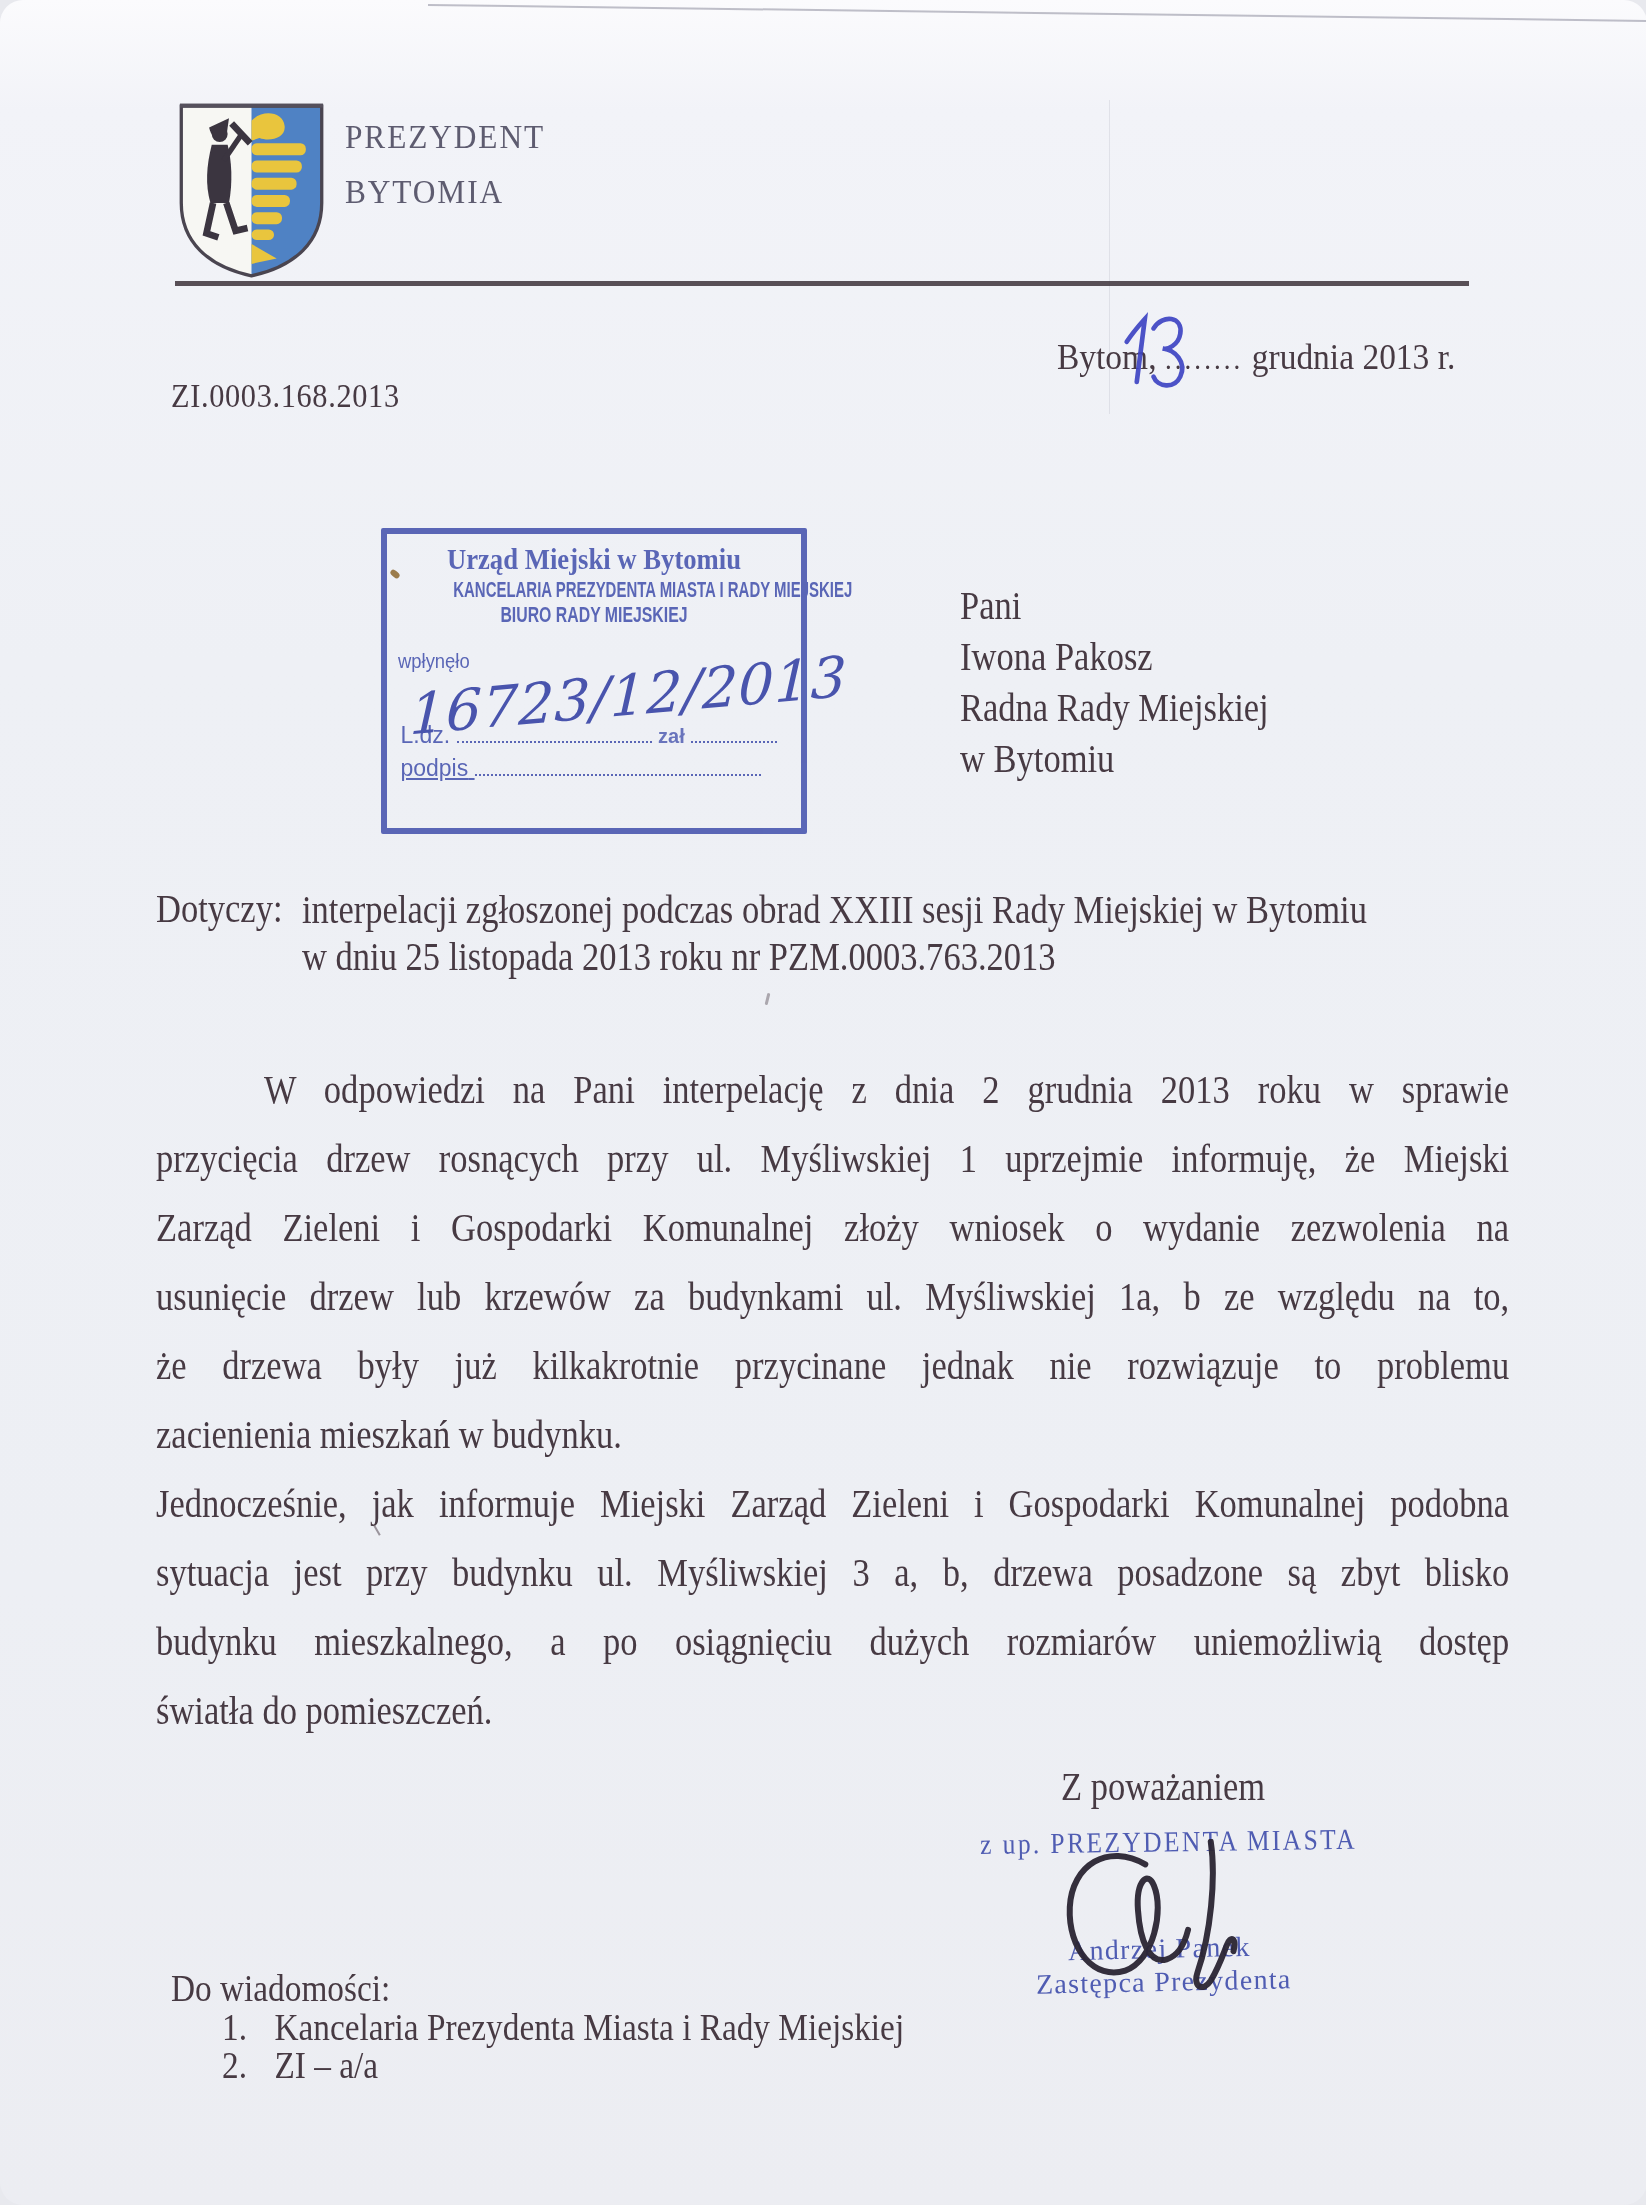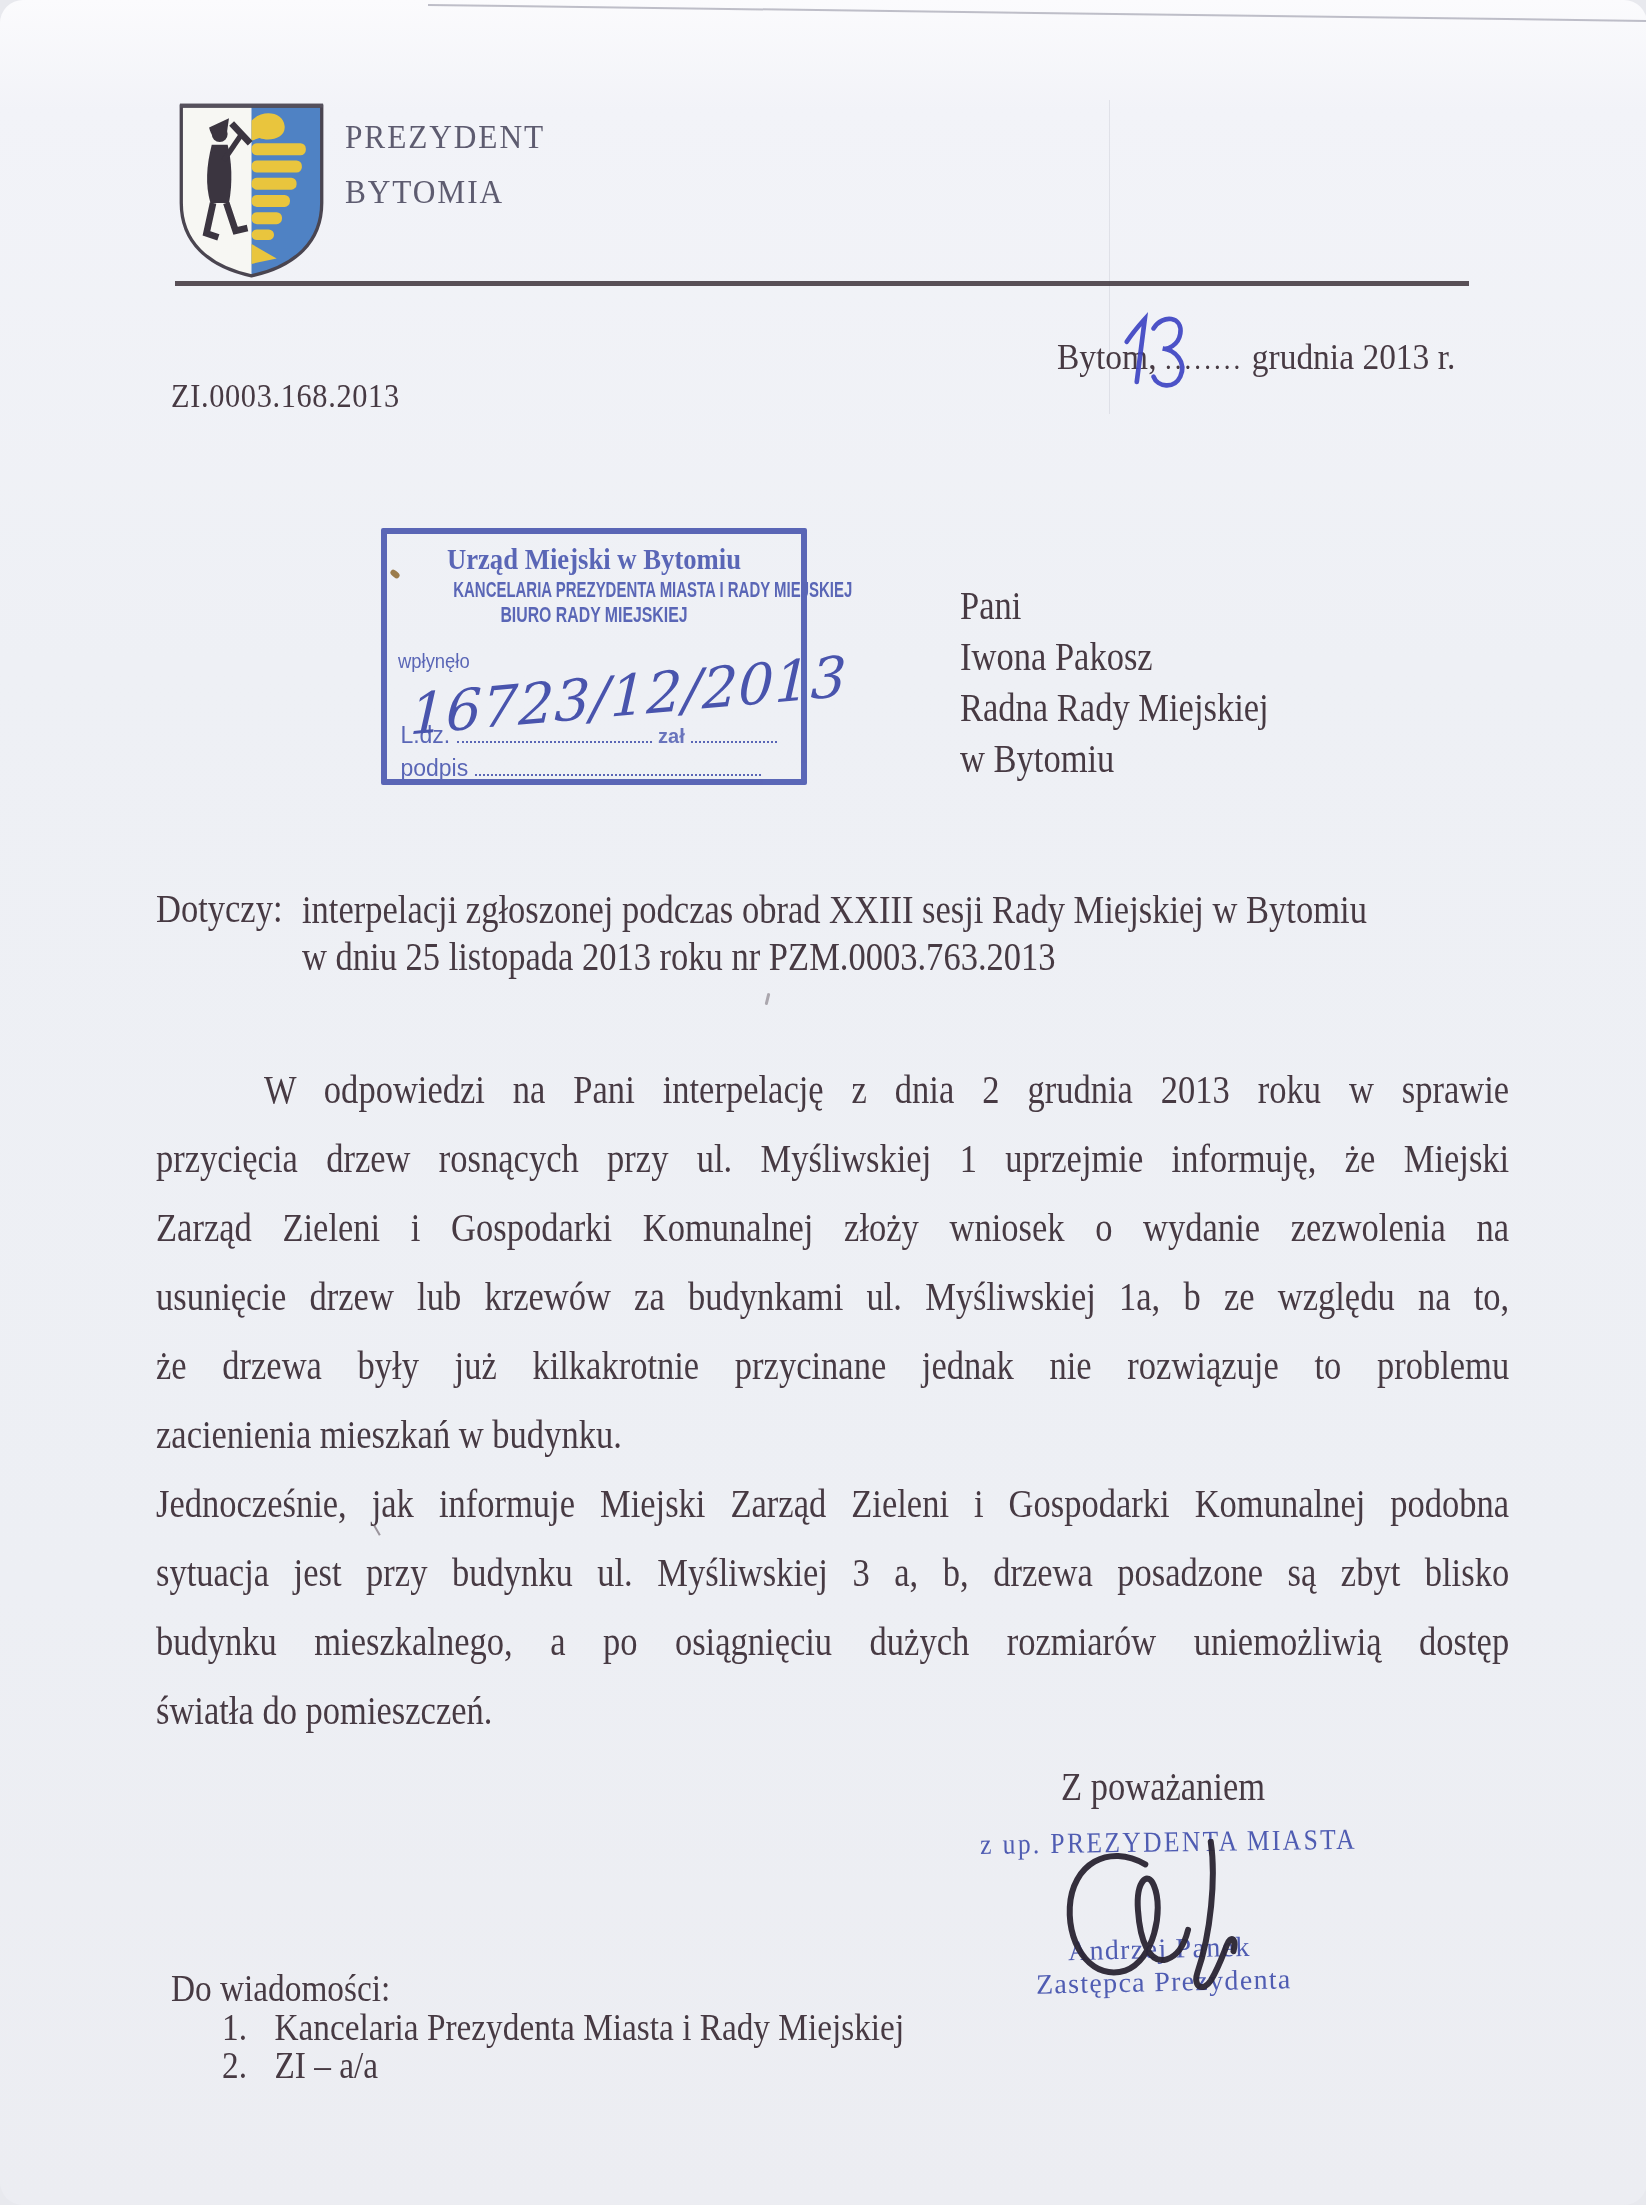--- a/index.html
+++ b/index.html
@@ -16,36 +16,36 @@
   .rule { position:absolute; left:175px; top:281px; width:1294px; height:5.3px;
           background:var(--rule); opacity:.85; }
   
   .dateline { position:absolute; top:336px; right:192px; font-size:36px; white-space:nowrap;
               transform:scaleX(.93); transform-origin:100% 0; }
   .dateline .dots { font-size:29px; letter-spacing:3.3px; }
   .hand13 { position:absolute; left:1120px; top:311px; width:71px; height:79px; z-index:3; }
   .reference { position:absolute; left:171px; top:378px; font-size:33px; letter-spacing:0.7px;
                transform:scaleX(.92); transform-origin:0 0; white-space:nowrap; }
   
-  .stamp { position:absolute; left:381px; top:528px; width:426px; height:257px;
+  .stamp { position:absolute; left:381px; top:528px; width:426px; height:306px;
            border:6px solid var(--stamp-blue); border-radius:2px; box-sizing:border-box;
            color:var(--stamp-blue); opacity:.93; }
   .stamp .c { position:absolute; left:0; right:0; text-align:center; white-space:nowrap; }
   .s-office  { top:9.4px;  font-weight:bold; font-size:29px; transform:scaleX(.92); transform-origin:50% 0; }
   .s-chan    { top:43px;  font:bold 22px "Liberation Sans",sans-serif; transform:scaleX(.68); transform-origin:50% 0; }
   .s-bureau  { top:68px; font:bold 22px "Liberation Sans",sans-serif; transform:scaleX(.72); transform-origin:50% 0; }
   .s-datebox { position:absolute; left:81px; top:95px; width:255px; height:78px;
                border:3.3px solid var(--stamp-blue); box-sizing:border-box; }
   .s-date { position:absolute; left:0; right:0; top:17.4px; text-align:center; white-space:nowrap;
             font:bold 33px "Liberation Sans",sans-serif; letter-spacing:2.7px;
             transform:scaleX(.82); transform-origin:50% 0; }
   .s-received { position:absolute; left:10.7px; top:116px; font:19.4px "Liberation Sans",sans-serif;
                 transform:scaleX(.95); transform-origin:0 0; }
   .s-row { position:absolute; left:13.4px; font:23px "Liberation Sans",sans-serif; white-space:nowrap; }
-  .s-ldz-row { top:188px; } .s-podpis-row { top:221px; }
+  .s-ldz-row { top:188px; } .s-podpis-row { top:221px;text-decoration:underline; }
   .dotseg { display:inline-block; border-bottom:2.7px dotted var(--stamp-blue); height:17.4px; }
   .s-zal { font:bold 20px "Liberation Sans",sans-serif; opacity:.9; }
   .s-hand { position:absolute; left:23px; top:148px; z-index:2;
             font:italic 56px "DejaVu Serif",serif; color:var(--hand-navy); letter-spacing:0.7px;
             transform:rotate(-5deg) skewX(-7deg); transform-origin:0 50%; white-space:nowrap; }
   
   .recipient { position:absolute; left:960px; top:580px; font-size:39px; line-height:51px;
                transform:scaleX(.885); transform-origin:0 0; white-space:nowrap; }
   .subject-label { position:absolute; left:156px; top:886px; font-size:39px;
                    transform:scaleX(.885); transform-origin:0 0; }

